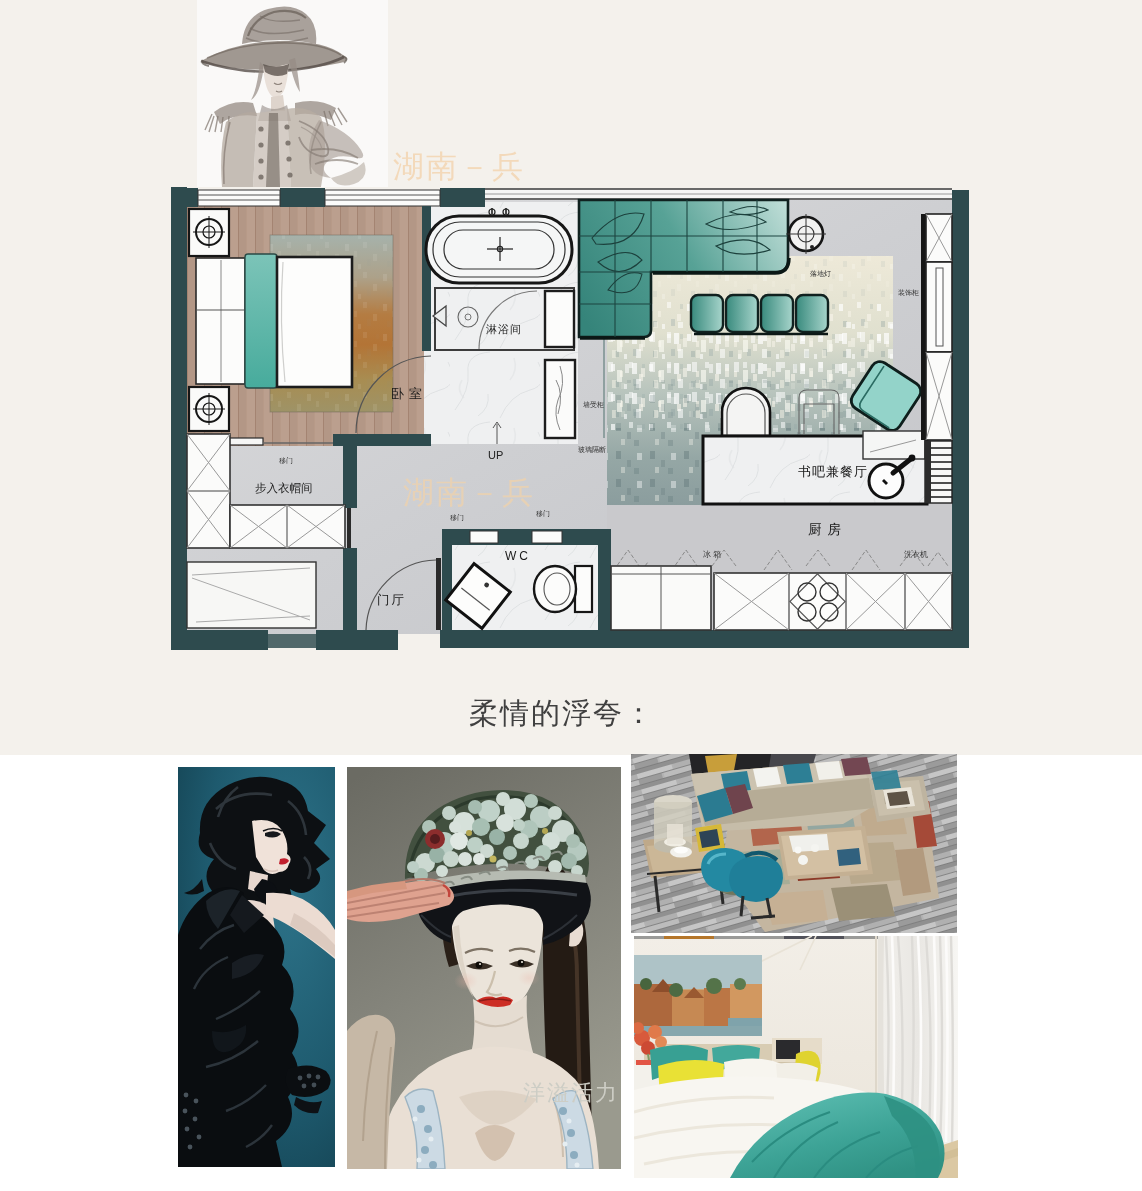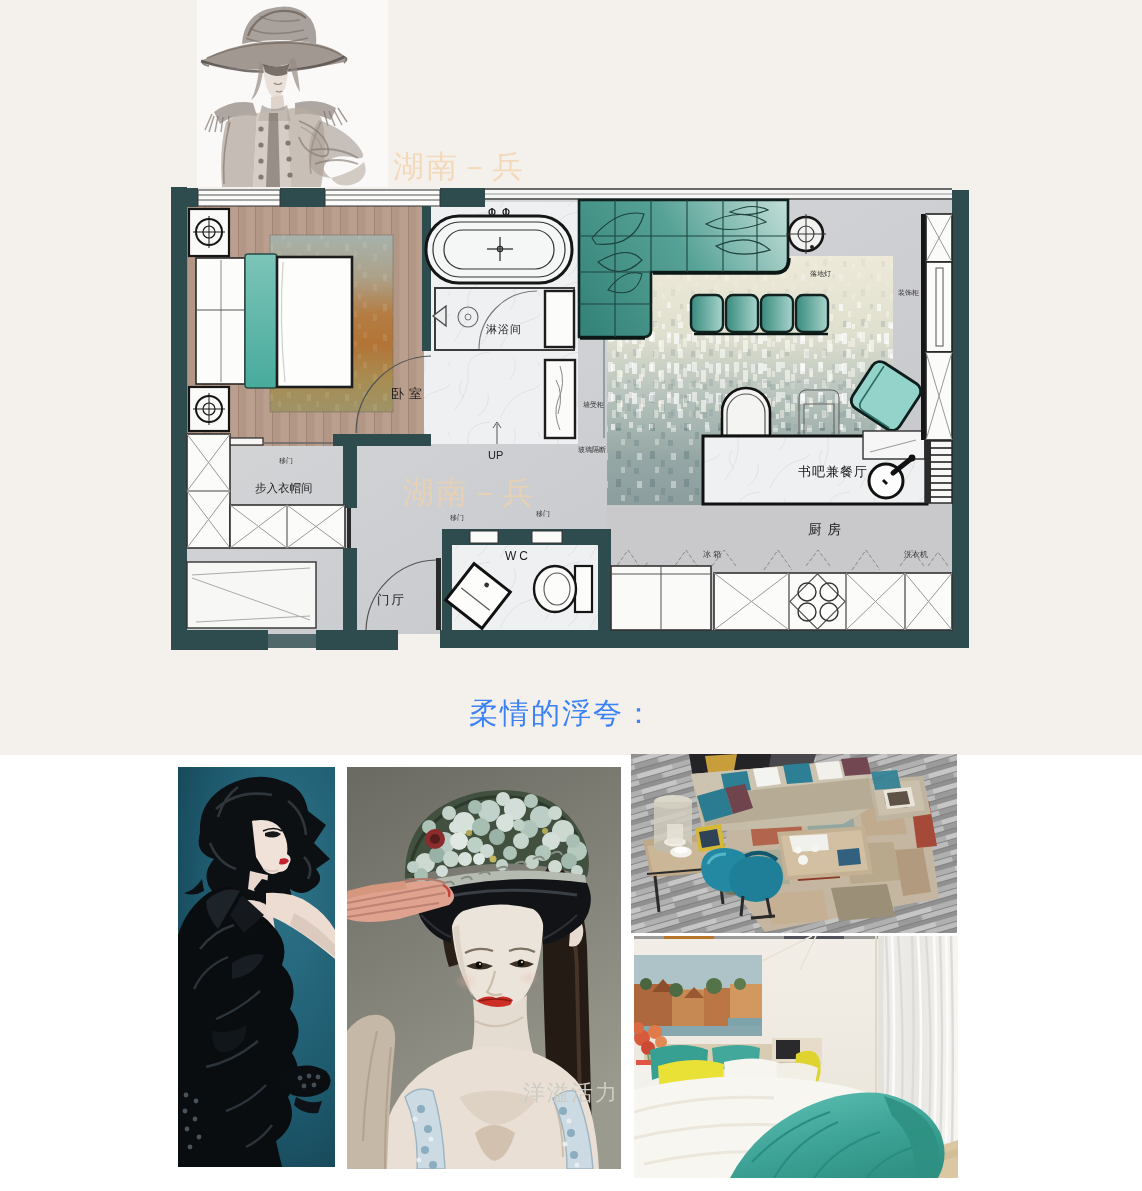--- a/index.html
+++ b/index.html
@@ -447,21 +447,21 @@
 <text x="377" y="604" font-size="12.5" fill="#1a1a1a" font-family="Liberation Sans" letter-spacing="2">门厅</text>
 <text x="505" y="560" font-size="12" fill="#1a1a1a" font-family="Liberation Sans" letter-spacing="3">WC</text>
 <text x="808" y="534" font-size="13.5" fill="#1a1a1a" font-family="Liberation Sans" letter-spacing="6">厨房</text>
 <text x="703" y="557" font-size="8" fill="#333" font-family="Liberation Sans">冰 箱</text>
 <text x="904" y="557" font-size="8" fill="#333" font-family="Liberation Sans">洗衣机</text>
 </svg>
 </div>
 
 <div class="abs" style="left:403px;top:472px;width:220px;font-family:'Liberation Serif',serif;font-size:31px;color:#eed2ae;letter-spacing:2px;opacity:.8;z-index:5;">湖南－兵</div>
 
-<div class="abs" style="left:469px;top:694px;font-family:'Liberation Serif',serif;font-size:29px;color:#3b82f6;letter-spacing:2px;">柔情的浮夸：</div>
+<div class="abs" style="left:469px;top:694px;font-family:'Liberation Serif',serif;font-size:29px;color:#404040;letter-spacing:2px;">柔情的浮夸：</div>
 
 <div class="abs" id="photo1" style="left:178px;top:767px;width:157px;height:400px;">
 <svg width="157" height="400" viewBox="0 0 157 400" xmlns="http://www.w3.org/2000/svg">
 <defs>
 <radialGradient id="p1bg" cx="0.7" cy="0.3" r="1.05">
 <stop offset="0" stop-color="#2d7389"></stop>
           <stop offset=".5" stop-color="#1e5a6e"></stop>
           <stop offset="1" stop-color="#0f3643"></stop>
 </radialGradient>
 </defs>

